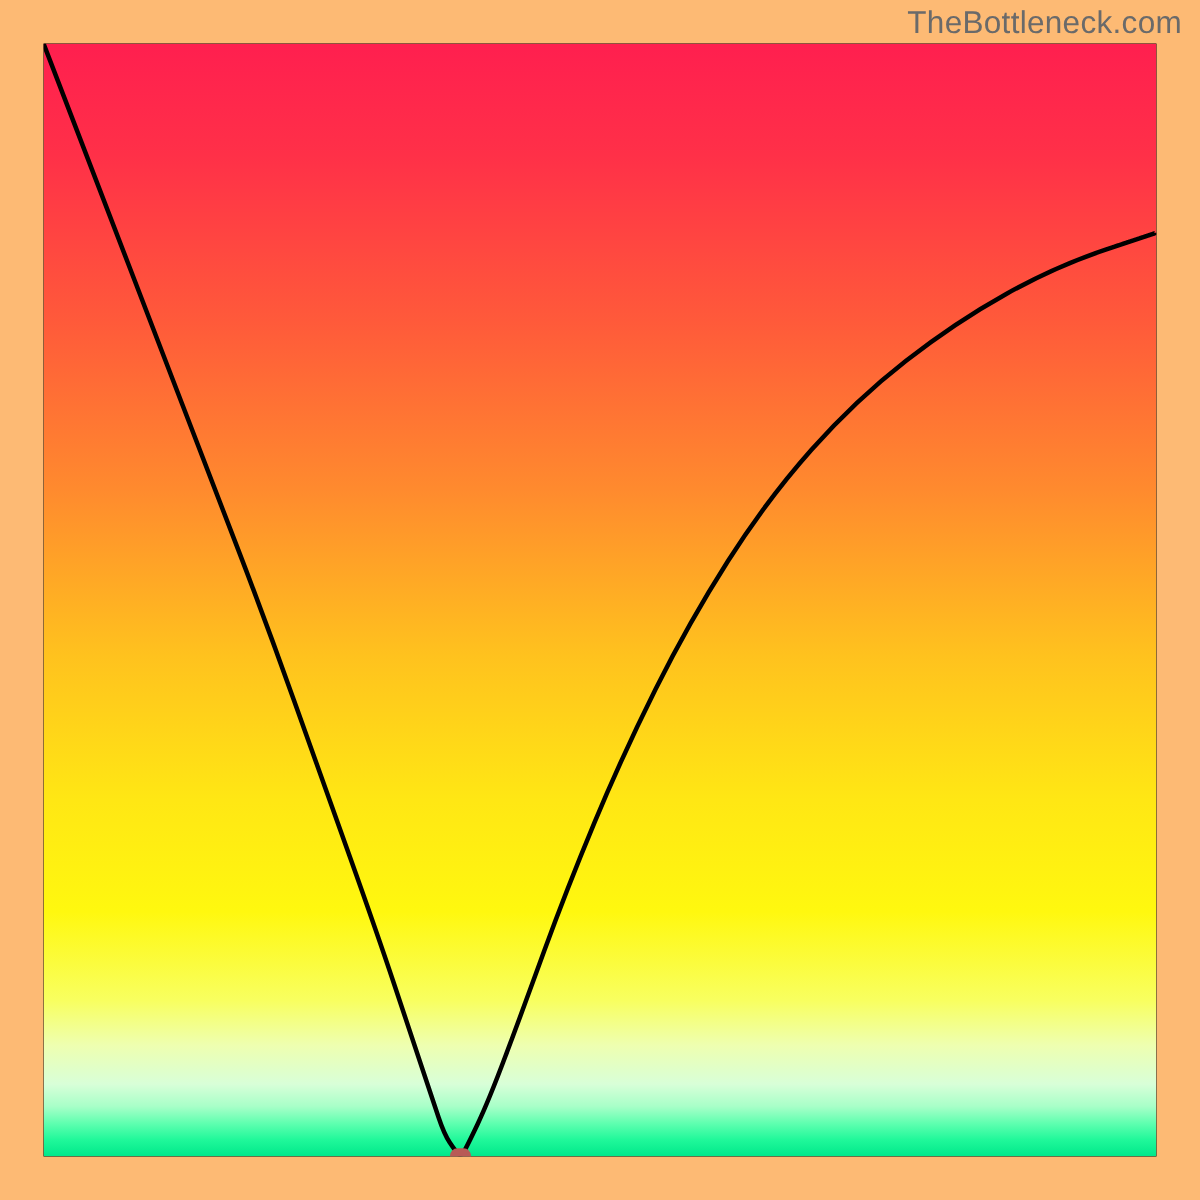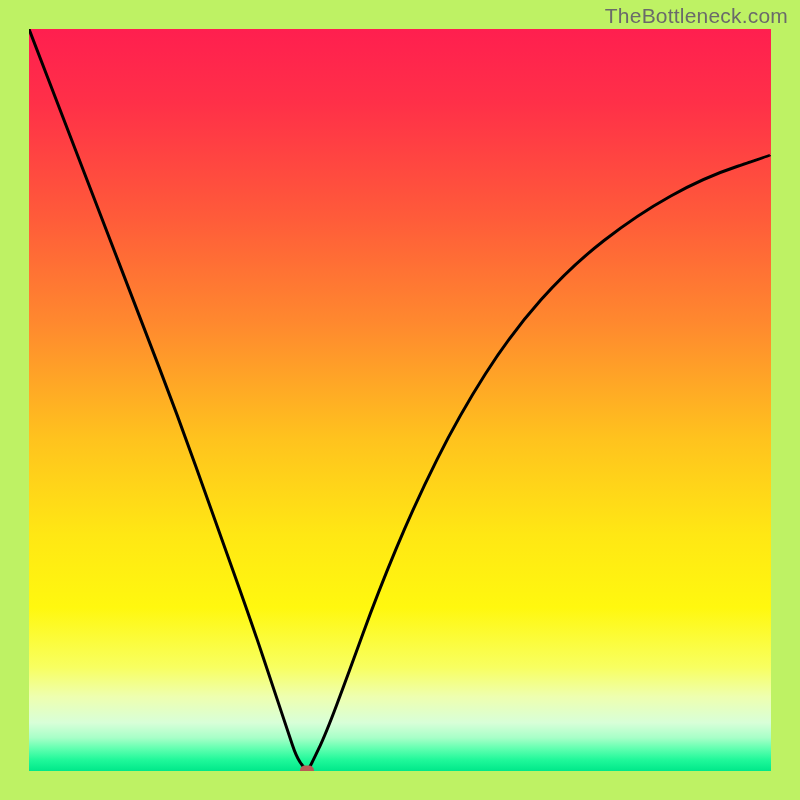--- a/index.html
+++ b/index.html
@@ -8,21 +8,21 @@
     width: 800px;
     height: 800px;
     background: #000;
     overflow: hidden;
     font-family: Arial, Helvetica, sans-serif;
   }
   .frame {
     position: relative;
     width: 800px;
     height: 800px;
-    background: #bef264;
+    background: #fdba74;
   }
   .watermark {
     position: absolute;
     top: 4px;
     right: 12px;
     color: #6a6a6a;
     font-size: 21px;
     font-weight: 500;
     letter-spacing: 0.2px;
     z-index: 5;

